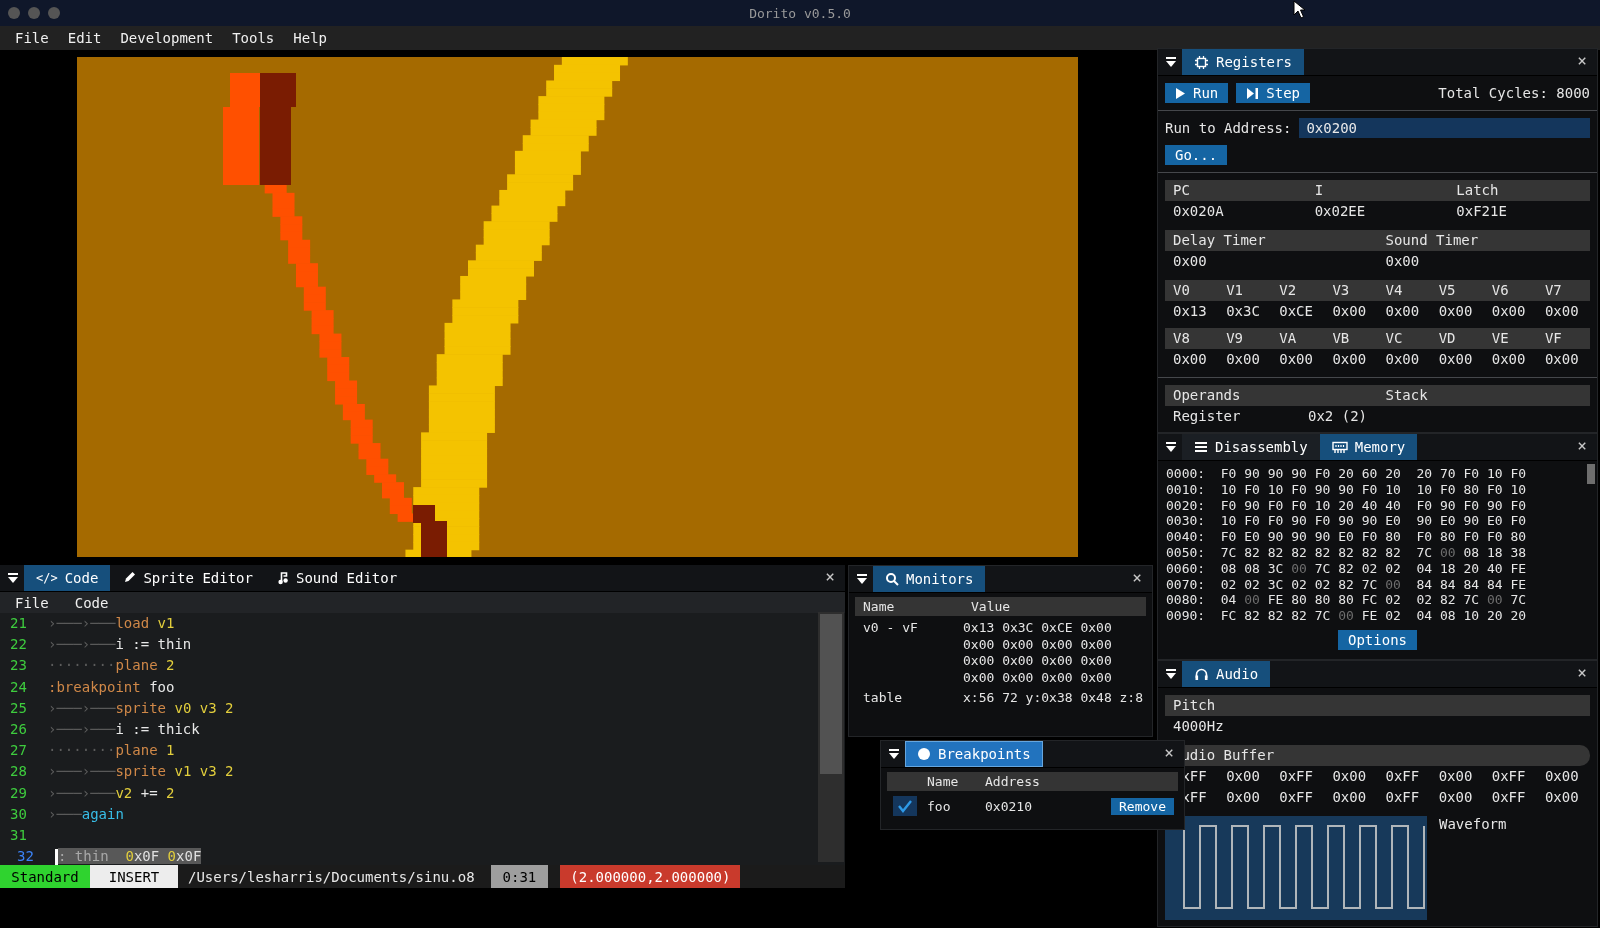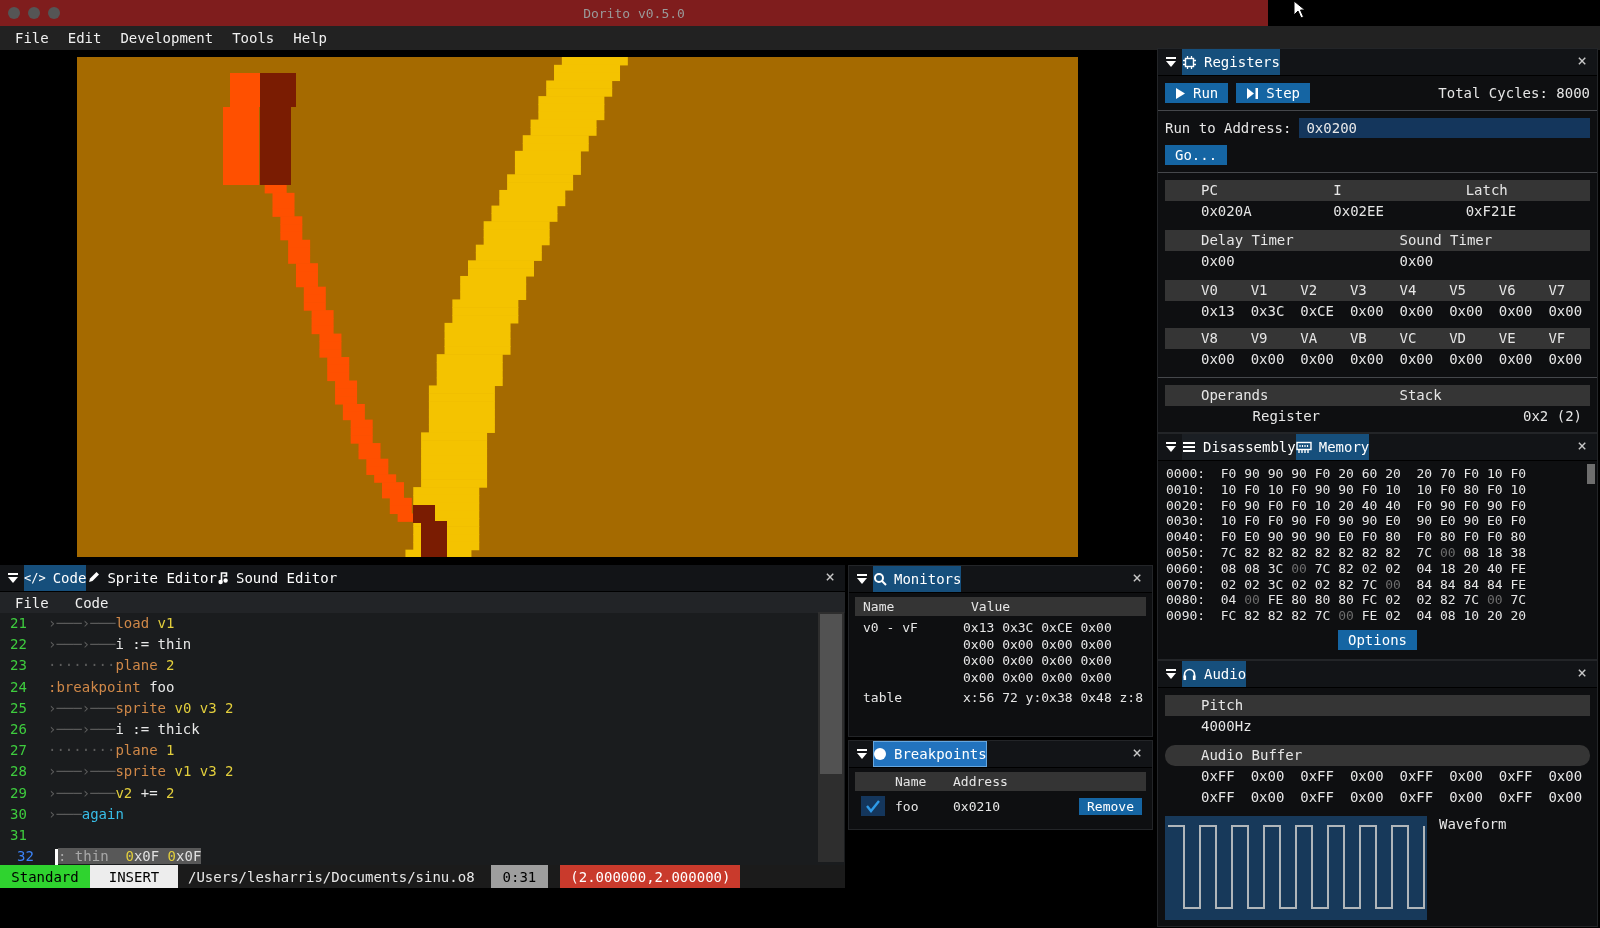--- a/index.html
+++ b/index.html
@@ -1,47 +1,47 @@
 <!DOCTYPE html>
 <html><head>
 <meta charset="utf-8">
 <style>
   html,body{margin:0;padding:0;background:#000;}
   body{width:1600px;height:928px;position:relative;overflow:hidden;
        font-family:"DejaVu Sans Mono",monospace;color:#E6E6E6;font-size:14px;}
   .abs{position:absolute;}
 
   
-  #titlebar{left:0;top:0;width:1268px;height:26px;background:#7f1d1d;display:flex;align-items:center;}
+  #titlebar{left:0;top:0;width:1600px;height:26px;background:#0f172a;display:flex;align-items:center;}
   .tl-dot{width:12px;height:12px;border-radius:50%;background:#555;margin-left:8px;}
   #win-title{position:absolute;left:0;right:0;text-align:center;color:#9A9A9A;font-size:13px;}
   #menubar{left:0;top:26px;width:1600px;height:24px;background:#222;display:flex;align-items:center;gap:19px;padding-left:15px;box-sizing:border-box;}
   .menu-item{color:#F0F0F0;font-size:14px;}
 
   
   #display-wrap{left:77px;top:57px;width:1001px;height:500px;}
 
   
   .panel{position:absolute;background:#0E0F11;border:1px solid #232528;box-sizing:border-box;}
   .phdr{height:26px;background:#121417;display:flex;align-items:center;padding-left:6px;position:relative;border-bottom:1px solid #000;}
-  .ptab{height:26px;display:flex;align-items:center;gap:7px;padding:0 0;font-size:14px;color:#fff;}
+  .ptab{height:26px;display:flex;align-items:center;gap:7px;padding:0 12px;font-size:14px;color:#fff;}
   .ptab.active{background:#164F7C;}
   .ptab.inactive{background:#1B1F24;}
   .ptab.focused{background:#2273BE;box-shadow:inset 0 0 0 1px #66A6DE;}
   .close-x{position:absolute;right:10px;top:2px;color:#C8C8C8;font-size:16px;cursor:default;}
   .colps{margin-right:4px;display:flex;align-items:center;}
 
   
-  .gh,.gv{display:grid;margin:0 7px;font-size:14px;line-height:21px;white-space:pre;padding-left:28px;}
+  .gh,.gv{display:grid;margin:0 7px;font-size:14px;line-height:21px;white-space:pre;}
   .gh{background:#353535;}
   .gh span,.gv span{padding:0 8px;overflow:hidden;}
   .g3{grid-template-columns:1fr 1fr 1fr;}
   .g2{grid-template-columns:1fr 1fr;}
   .g8{grid-template-columns:repeat(8,1fr);}
-  .gop{grid-template-columns:135px 1fr;text-align:right;}
+  .gop{grid-template-columns:135px 1fr;}
   .sep{border-top:1px solid #45474B;margin:7px 0;}
   .btn{background:#1565A3;color:#fff;padding:2px 10px;font-size:14px;display:inline-flex;align-items:center;gap:7px;border:none;font-family:inherit;}
   .inp{background:#14365C;color:#E8E8E8;font-size:14px;padding:2px 7px;}
 
   
   #p-registers{left:1157px;top:48px;width:441px;height:385px;}
   .rrow{display:flex;align-items:center;margin:7px 7px 0 7px;}
   #total-cycles{margin-left:auto;font-size:14px;}
 
   
@@ -88,21 +88,21 @@
   
   #p-monitors{left:848px;top:565px;width:305px;height:172px;}
   .mon-grid{display:grid;grid-template-columns:108px 1fr;margin:0 6px;font-size:13px;}
   .mon-head{background:#343434;margin-top:4px;line-height:19px;}
   .mon-head span{padding:0 8px;}
   .mon-row{margin-top:4px;line-height:16.5px;}
   .mon-row .mn{padding:0 8px;}
   .mon-row .mv{white-space:pre;}
 
   
-  #p-breakpoints{left:848px;top:740px;width:305px;height:90px;}
+  #p-breakpoints{left:880px;top:740px;width:305px;height:90px;}
   .bp-grid{display:grid;grid-template-columns:40px 58px 95px 1fr;align-items:center;margin:0 6px;font-size:13px;}
   .bp-head{background:#343434;margin-top:4px;line-height:19px;}
   .bp-row{margin-top:5px;}
   .bp-check{width:24px;height:20px;background:#14365C;display:flex;align-items:center;justify-content:center;margin-left:6px;}
   .bp-remove{justify-self:end;margin-right:4px;padding:1px 8px;font-size:13px;}
 
   svg{display:block;}
 </style>
 </head>
 <body>

